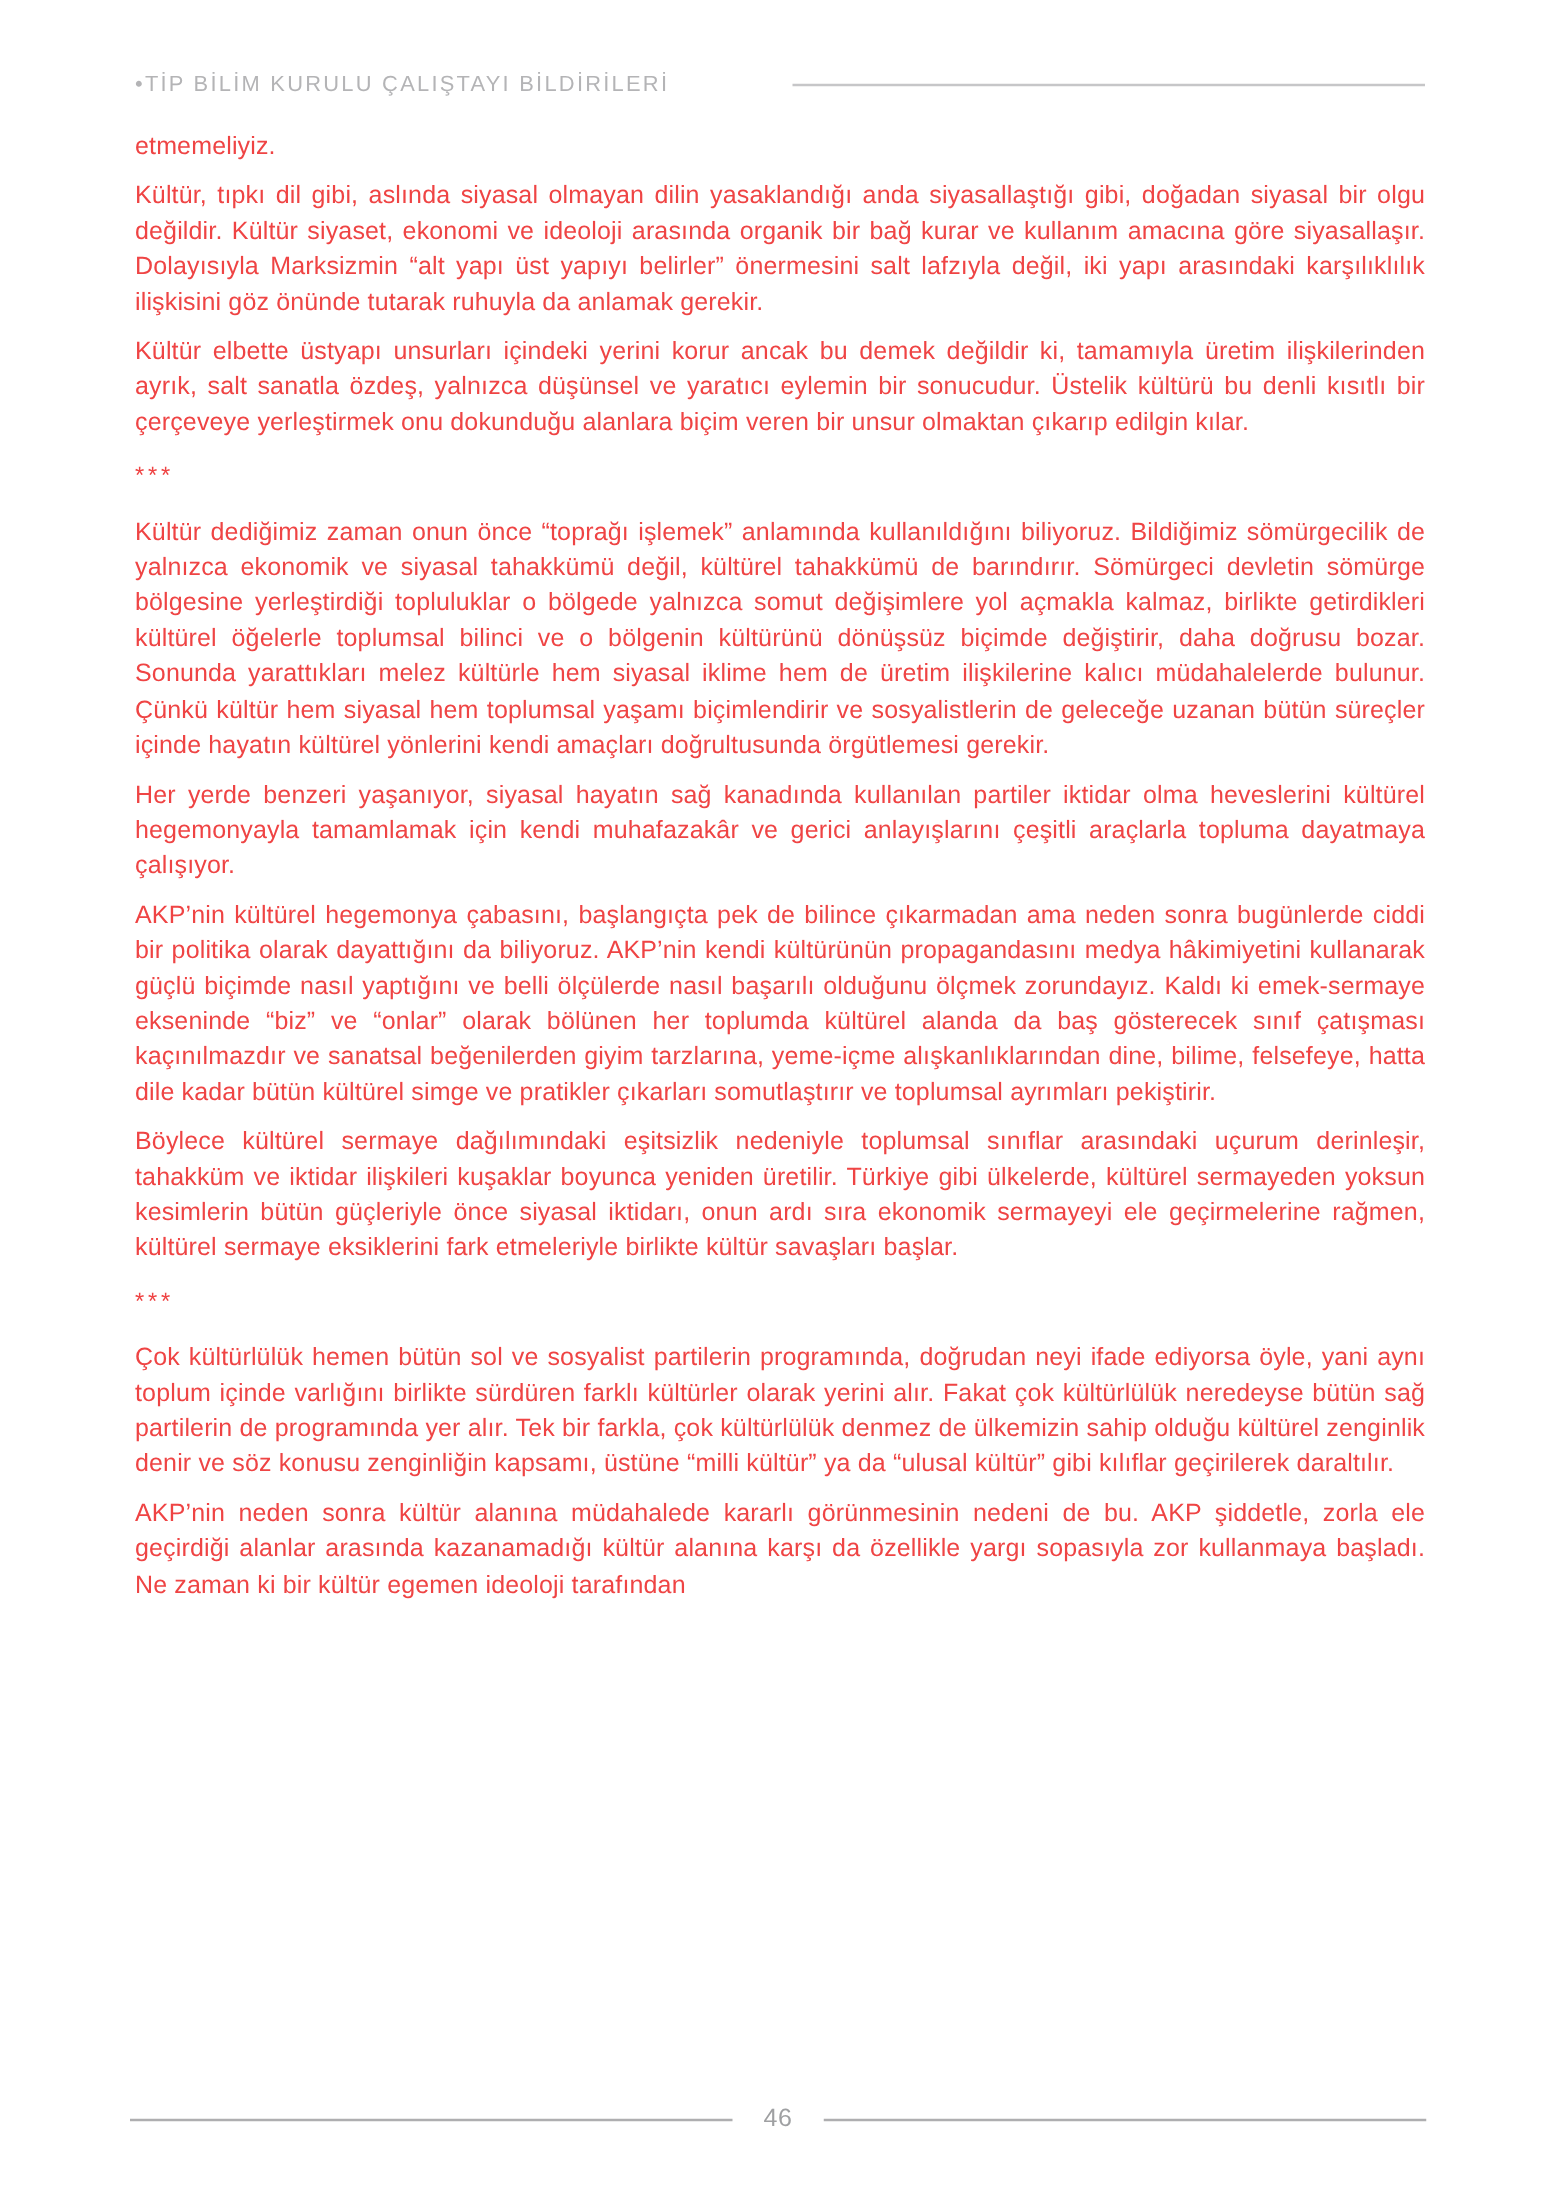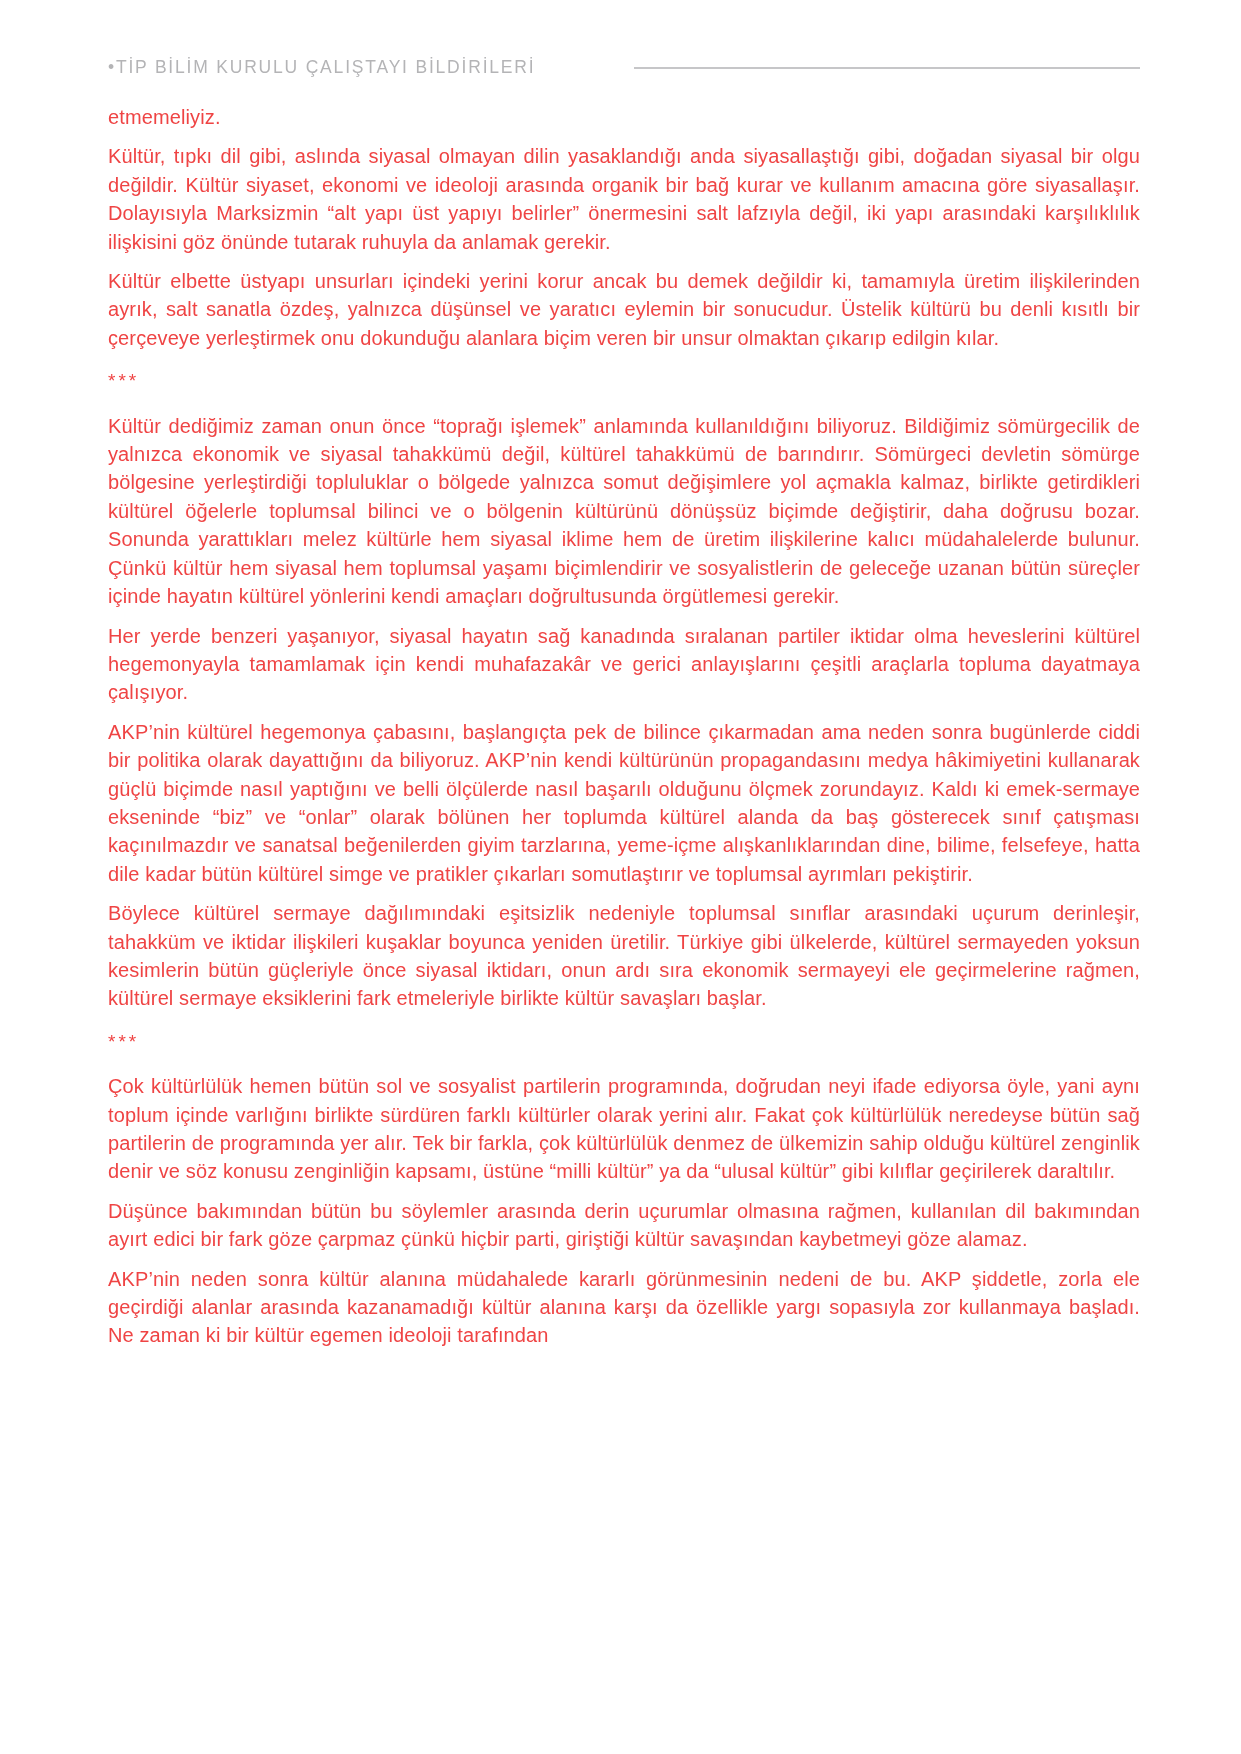--- a/index.html
+++ b/index.html
@@ -92,23 +92,27 @@
     <span class="header-title">•TİP BİLİM KURULU ÇALIŞTAYI BİLDİRİLERİ</span>
     <span class="header-rule"></span>
   </div>
 
   <div class="page-body">
     <p class="para">etmemeliyiz.</p>
     <p class="para">Kültür, tıpkı dil gibi, aslında siyasal olmayan dilin yasaklandığı anda siyasallaştığı gibi, doğadan siyasal bir olgu değildir. Kültür siyaset, ekonomi ve ideoloji arasında organik bir bağ kurar ve kullanım amacına göre siyasallaşır. Dolayısıyla Marksizmin “alt yapı üst yapıyı belirler” önermesini salt lafzıyla değil, iki yapı arasındaki karşılıklılık ilişkisini göz önünde tutarak ruhuyla da anlamak gerekir.</p>
     <p class="para">Kültür elbette üstyapı unsurları içindeki yerini korur ancak bu demek değildir ki, tamamıyla üretim ilişkilerinden ayrık, salt sanatla özdeş, yalnızca düşünsel ve yaratıcı eylemin bir sonucudur. Üstelik kültürü bu denli kısıtlı bir çerçeveye yerleştirmek onu dokunduğu alanlara biçim veren bir unsur olmaktan çıkarıp edilgin kılar.</p>
     <p class="sep">***</p>
     <p class="para">Kültür dediğimiz zaman onun önce “toprağı işlemek” anlamında kullanıldığını biliyoruz. Bildiğimiz sömürgecilik de yalnızca ekonomik ve siyasal tahakkümü değil, kültürel tahakkümü de barındırır. Sömürgeci devletin sömürge bölgesine yerleştirdiği topluluklar o bölgede yalnızca somut değişimlere yol açmakla kalmaz, birlikte getirdikleri kültürel öğelerle toplumsal bilinci ve o bölgenin kültürünü dönüşsüz biçimde değiştirir, daha doğrusu bozar. Sonunda yarattıkları melez kültürle hem siyasal iklime hem de üretim ilişkilerine kalıcı müdahalelerde bulunur. Çünkü kültür hem siyasal hem toplumsal yaşamı biçimlendirir ve sosyalistlerin de geleceğe uzanan bütün süreçler içinde hayatın kültürel yönlerini kendi amaçları doğrultusunda örgütlemesi gerekir.</p>
-    <p class="para">Her yerde benzeri yaşanıyor, siyasal hayatın sağ kanadında sıralanan partiler iktidar olma heveslerini kültürel hegemonyayla tamamlamak için kendi muhafazakâr ve gerici anlayışlarını çeşitli araçlarla topluma dayatmaya çalışıyor.</p>
+    <p class="para">Her yerde benzeri yaşanıyor, siyasal hayatın sağ kanadında kullanılan partiler iktidar olma heveslerini kültürel hegemonyayla tamamlamak için kendi muhafazakâr ve gerici anlayışlarını çeşitli araçlarla topluma dayatmaya çalışıyor.</p>
     <p class="para">AKP’nin kültürel hegemonya çabasını, başlangıçta pek de bilince çıkarmadan ama neden sonra bugünlerde ciddi bir politika olarak dayattığını da biliyoruz. AKP’nin kendi kültürünün propagandasını medya hâkimiyetini kullanarak güçlü biçimde nasıl yaptığını ve belli ölçülerde nasıl başarılı olduğunu ölçmek zorundayız. Kaldı ki emek-sermaye ekseninde “biz” ve “onlar” olarak bölünen her toplumda kültürel alanda da baş gösterecek sınıf çatışması kaçınılmazdır ve sanatsal beğenilerden giyim tarzlarına, yeme-içme alışkanlıklarından dine, bilime, felsefeye, hatta dile kadar bütün kültürel simge ve pratikler çıkarları somutlaştırır ve toplumsal ayrımları pekiştirir.</p>
     <p class="para">Böylece kültürel sermaye dağılımındaki eşitsizlik nedeniyle toplumsal sınıflar arasındaki uçurum derinleşir, tahakküm ve iktidar ilişkileri kuşaklar boyunca yeniden üretilir. Türkiye gibi ülkelerde, kültürel sermayeden yoksun kesimlerin bütün güçleriyle önce siyasal iktidarı, onun ardı sıra ekonomik sermayeyi ele geçirmelerine rağmen, kültürel sermaye eksiklerini fark etmeleriyle birlikte kültür savaşları başlar.</p>
     <p class="sep">***</p>
     <p class="para">Çok kültürlülük hemen bütün sol ve sosyalist partilerin programında, doğrudan neyi ifade ediyorsa öyle, yani aynı toplum içinde varlığını birlikte sürdüren farklı kültürler olarak yerini alır. Fakat çok kültürlülük neredeyse bütün sağ partilerin de programında yer alır. Tek bir farkla, çok kültürlülük denmez de ülkemizin sahip olduğu kültürel zenginlik denir ve söz konusu zenginliğin kapsamı, üstüne “milli kültür” ya da “ulusal kültür” gibi kılıflar geçirilerek daraltılır.</p>
-    <p class="para">Düşünce bakımından bütün bu söylemler arasında derin uçurumlar olmasına rağmen, kullanılan dil bakımından ayırt edici bir fark göze çarpmaz çünkü hiçbir parti, giriştiği kültür savaşından kaybetmeyi göze alamaz.</p>
     <p class="para">AKP’nin neden sonra kültür alanına müdahalede kararlı görünmesinin nedeni de bu. AKP şiddetle, zorla ele geçirdiği alanlar arasında kazanamadığı kültür alanına karşı da özellikle yargı sopasıyla zor kullanmaya başladı. Ne zaman ki bir kültür egemen ideoloji tarafından</p>
   </div>
 
+  <div class="page-footer">
+    <span class="footer-rule"></span>
+    <span class="page-number">46</span>
+    <span class="footer-rule"></span>
+  </div>
 
 </div>
 
 </body></html>

